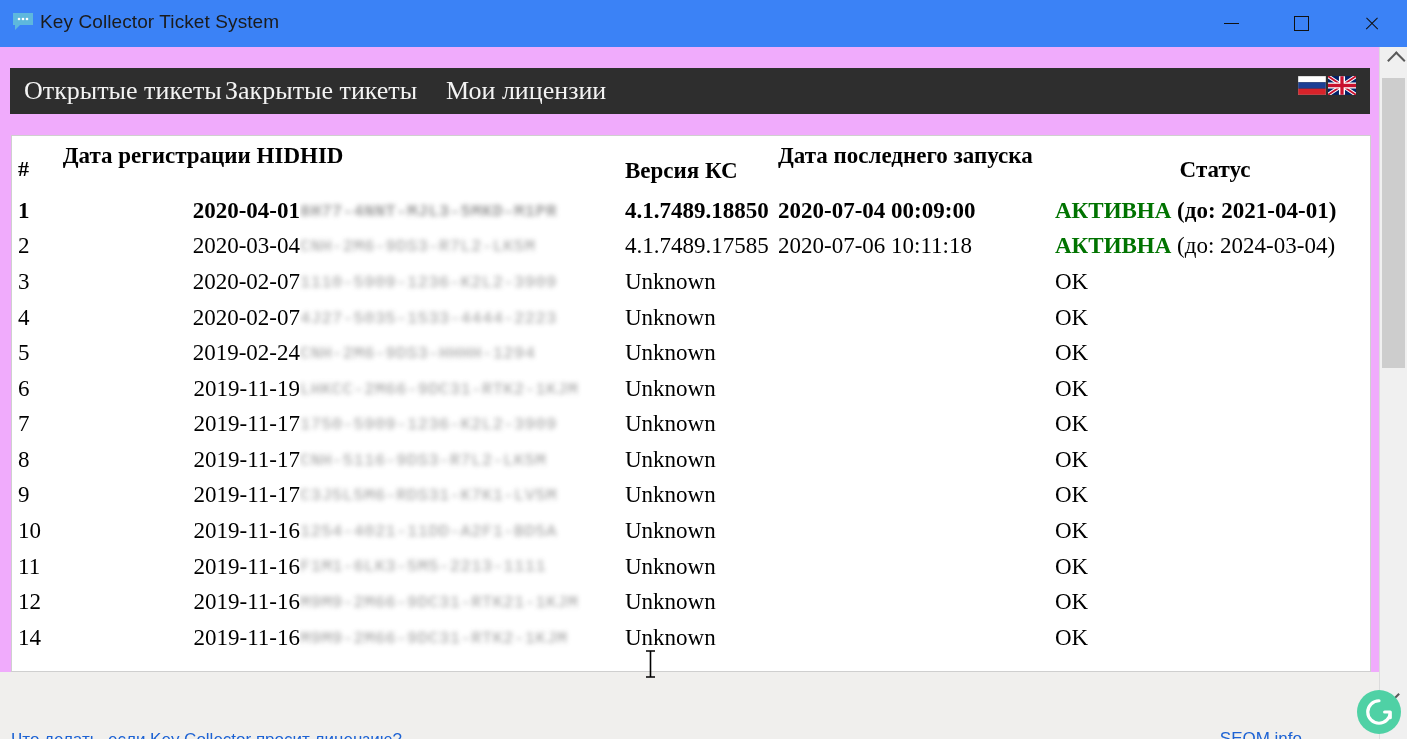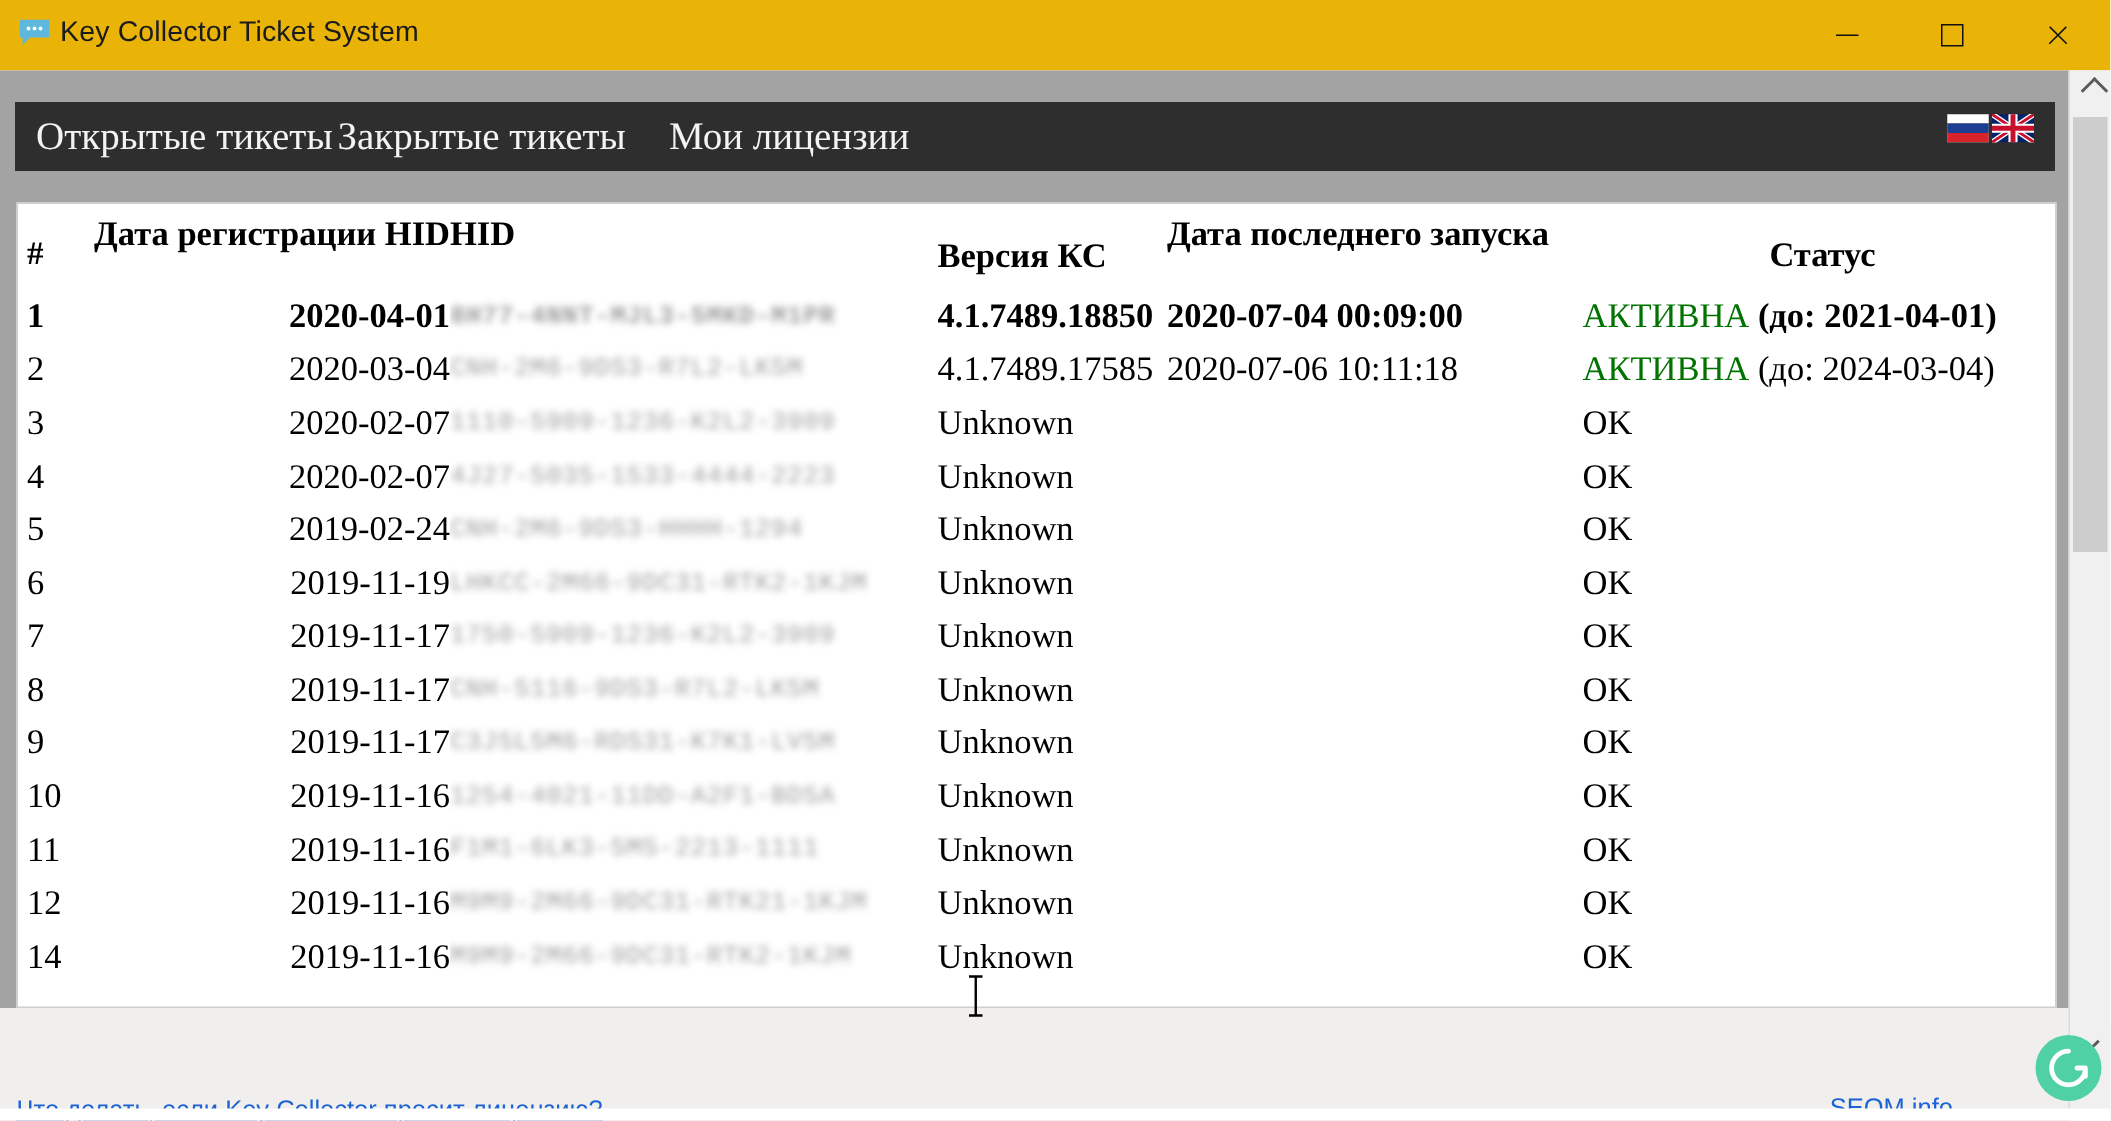--- a/index.html
+++ b/index.html
@@ -13,21 +13,21 @@
     font-family: "Liberation Sans", sans-serif;
     overflow: hidden;
     position: relative;
   }
 
   
   #titlebar {
     position: absolute;
     left: 0; top: 0;
     width: 1407px; height: 47px;
-    background: #eab308;
+    background: #3b82f6;
     border-bottom: 1px solid #ffffff;
   }
   #app-icon {
     position: absolute;
     left: 13px; top: 13px;
     width: 20px; height: 17px;
   }
   #title-text {
     position: absolute;
     left: 40px; top: 11px;
@@ -60,21 +60,21 @@
     width: 16px; height: 1.4px; background: #111;
   }
   .glyph-close:before { transform: rotate(45deg); }
   .glyph-close:after  { transform: rotate(-45deg); }
 
   
   #content {
     position: absolute;
     left: 0; top: 47px;
     width: 1380px; height: 700px;
-    background: #a3a3a3;
+    background: #f0abfc;
   }
 
   
   #navbar {
     position: absolute;
     left: 10px; top: 21px;
     width: 1360px; height: 46px;
     background: #2e2e2e;
   }
   .nav-item {
@@ -139,21 +139,21 @@
   .c-version { width: 153px; }
   .c-lastrun { width: 277px; }
   .c-status  { width: 320px; }
 
   th.c-num { vertical-align: bottom; font-size: 22px; padding-bottom: 12px !important; }
   th.c-status { text-align: center; vertical-align: middle; padding-top: 20px !important; }
   th.c-version { vertical-align: middle; padding-top: 22px !important; margin-left: 32px; }
 
   tr.row-bold td { font-weight: bold; }
 
-  .status-active { color: #007300; font-weight: normal; }
+  .status-active { color: #007300; font-weight: bold; }
   .status-paren  { color: #000; }
 
   
   .hid-blur {
     display: inline-block;
     font-family: "Liberation Mono", monospace;
     font-size: 17px;
     letter-spacing: .5px;
     color: #8d8d8d;
     filter: blur(2.6px);

